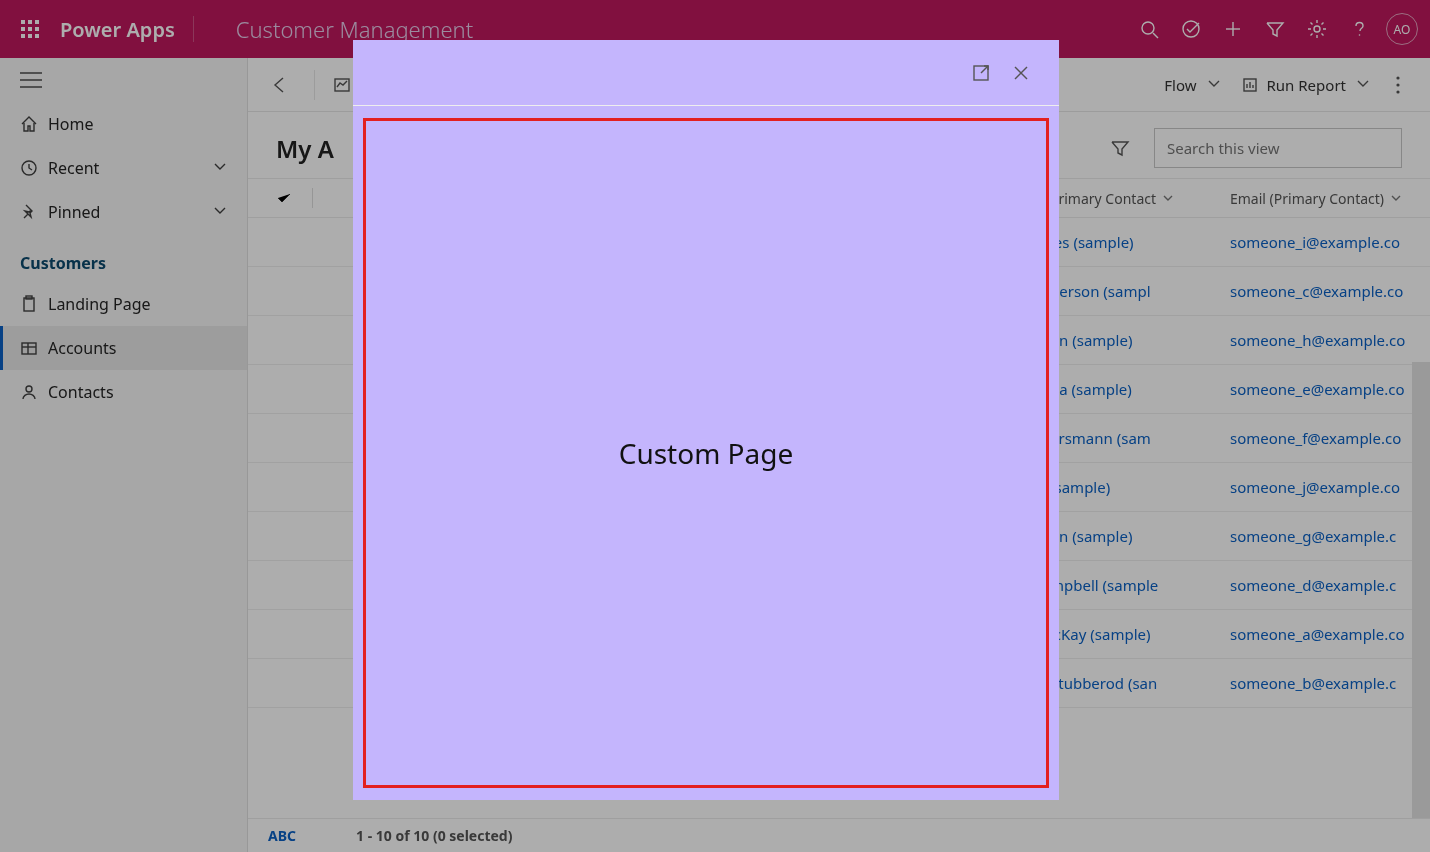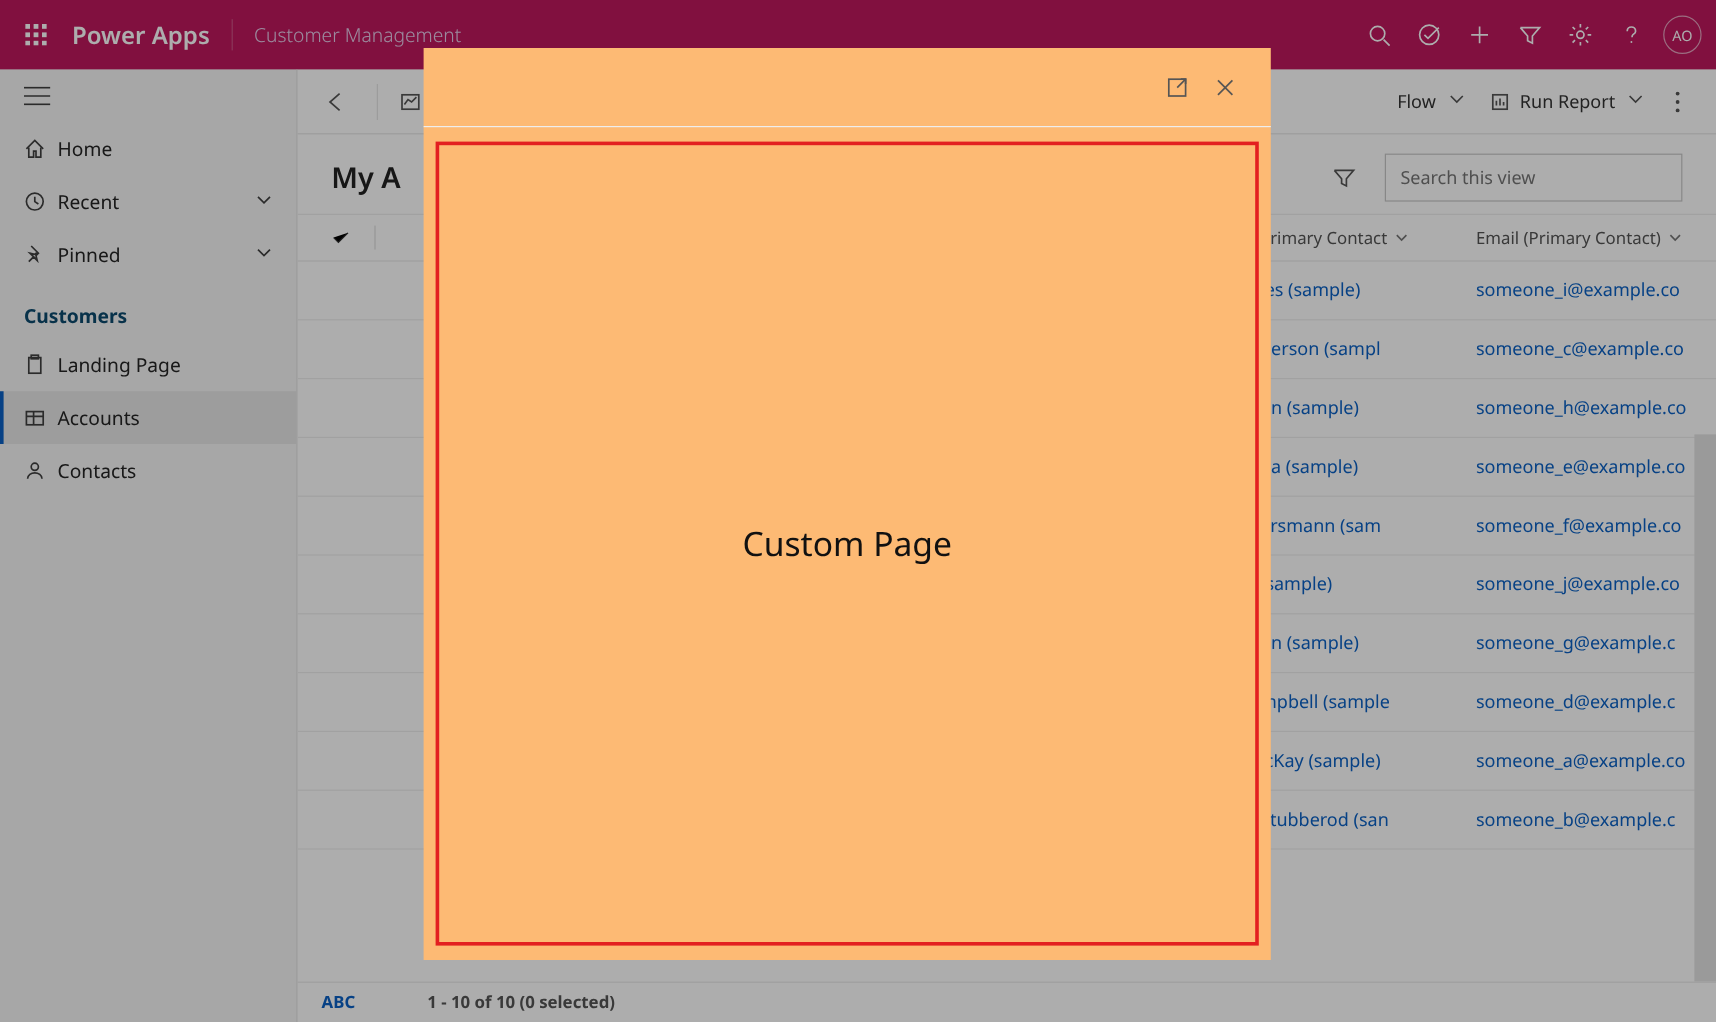--- a/index.html
+++ b/index.html
@@ -10,21 +10,21 @@
   height: 58px;
   background: #be185d;
   display: flex;
   align-items: center;
   color: #fff;
   padding: 0 12px;
 }
 .topbar .waffle { width: 36px; height: 36px; display:flex; align-items:center; justify-content:center; cursor:pointer; }
 .topbar .brand { font-size: 20px; font-weight: 600; margin-left: 12px; }
 .topbar .divider { width:1px; height:26px; background: rgba(255,255,255,0.25); margin: 0 18px; }
-.topbar .appname { font-size: 16px; font-weight: 300; color: #e5cde9; }
+.topbar .appname { font-size: 22px; font-weight: 300; color: #e5cde9; margin-left: 24px; }
 .topbar .spacer { flex: 1; }
 .topbar .ticon { width: 42px; height: 42px; display:flex; align-items:center; justify-content:center; cursor:pointer; }
 .topbar .avatar { width:32px; height:32px; border:1px solid rgba(255,255,255,0.6); border-radius:50%; display:flex; align-items:center; justify-content:center; font-size:12px; margin-left:6px; cursor:pointer;}
 .topbar svg { stroke:#fff; fill:none; stroke-width:1.4; }
 
 
 .app {
   display: flex;
   height: calc(100% - 58px);
 }
@@ -119,21 +119,21 @@
 
 
 .overlay {
   position:absolute; left:0; top:0; width:1430px; height:852px;
   background: rgba(0,0,0,0.32);
 }
 .dialog {
   position:absolute;
   left: 353px; top: 40px;
   width: 706px; height: 760px;
-  background:#fdba74;
+  background:#c4b5fd;
   display:flex; flex-direction:column;
 }
 .dlg-head {
   height: 66px;
   border-bottom:1px solid #eee;
   display:flex; align-items:center; justify-content:flex-end;
   padding: 0 20px;
 }
 .dlg-head .dicon { width:36px; height:36px; display:flex; align-items:center; justify-content:center; cursor:pointer; margin-left:4px; }
 .dlg-head svg { stroke:#555; fill:none; stroke-width:1.4; }

